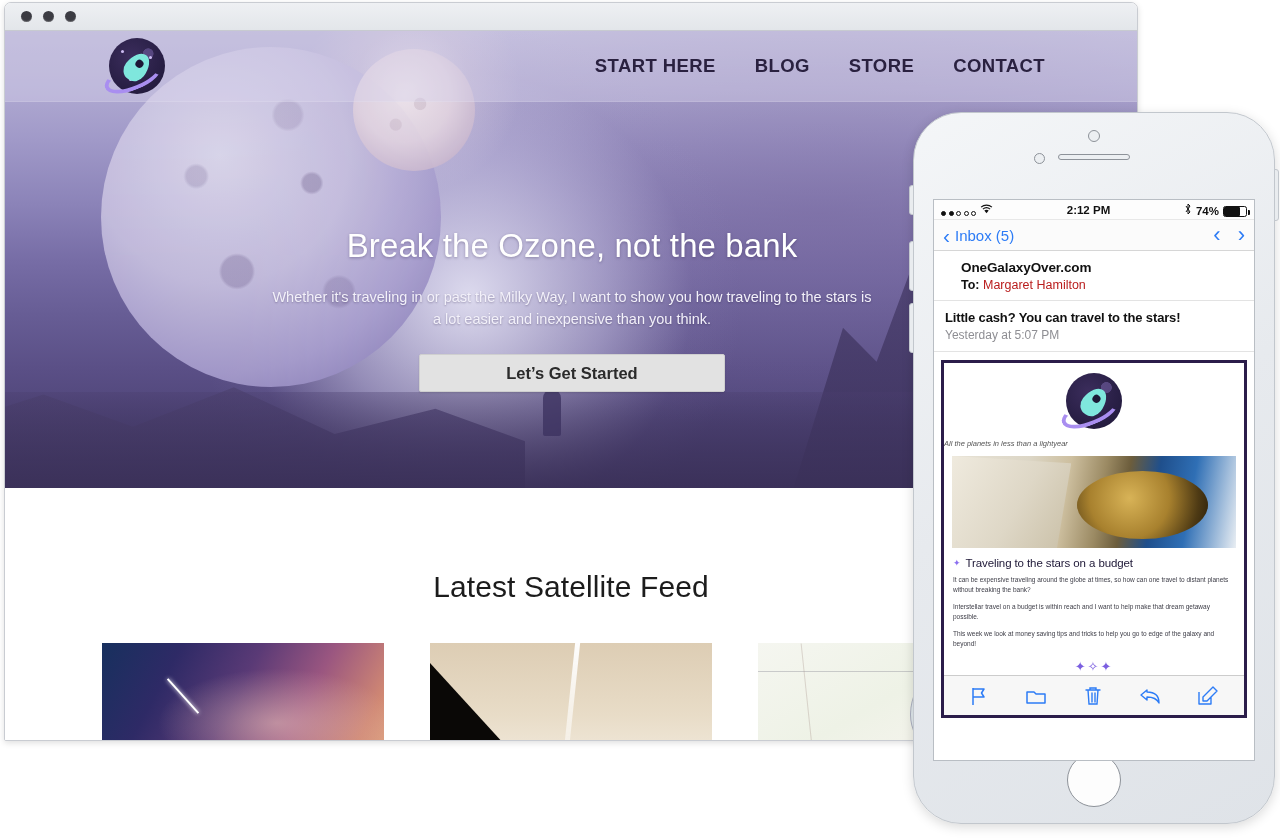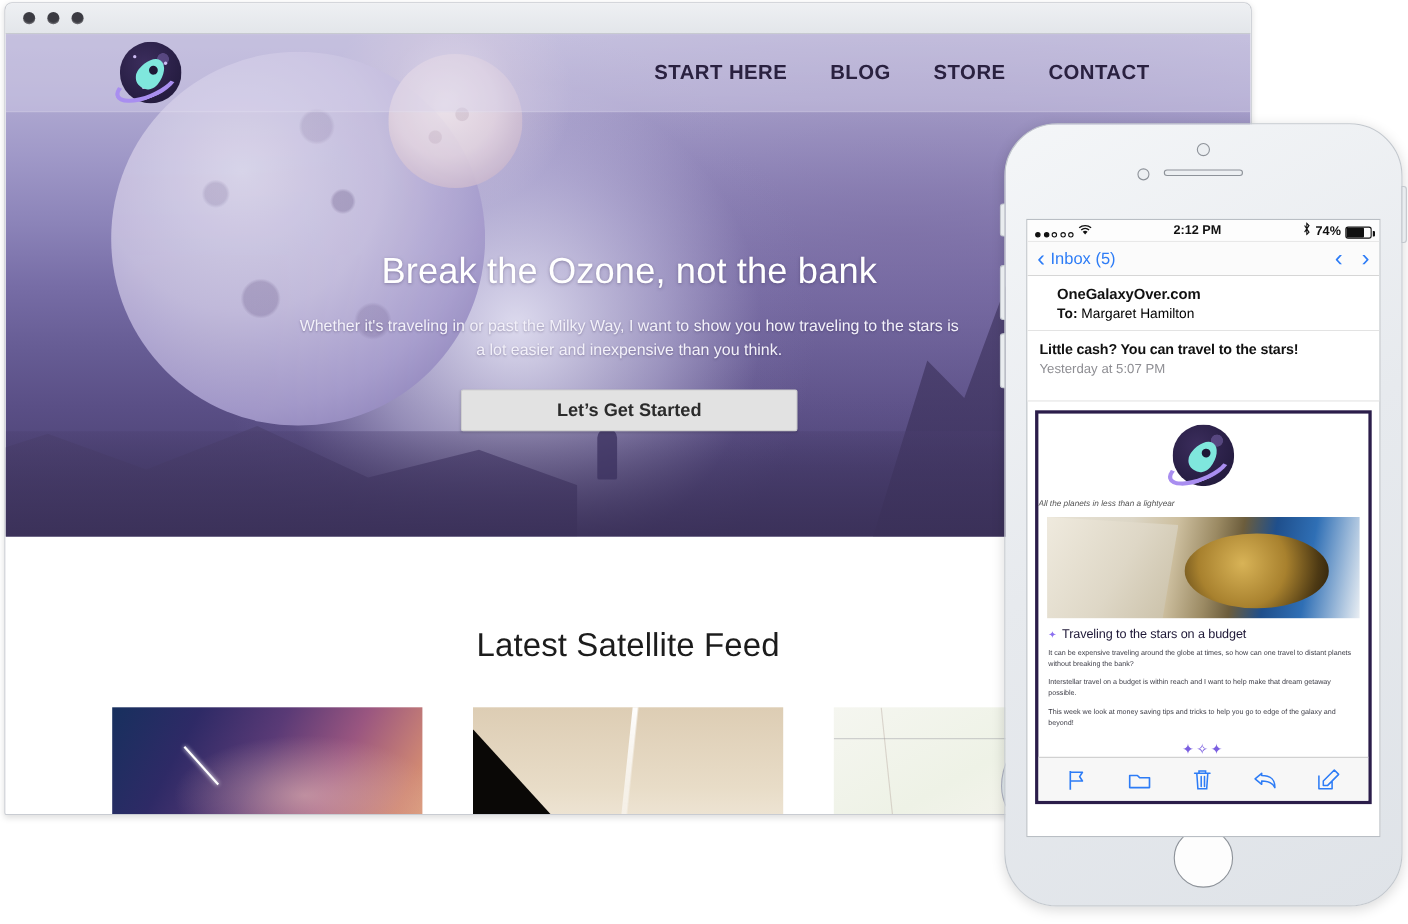--- a/index.html
+++ b/index.html
@@ -269,22 +269,22 @@
   #inbox-back { display: flex; align-items: center; gap: 5px; color: #2d7cf6; font-size: 15px; }
   .chev { font-size: 21px; line-height: 1; font-weight: 300; }
   #mailnav-arrows { margin-left: auto; display: flex; gap: 17px; color: #2d7cf6; }
   #mailnav-arrows .chev { font-size: 22px; }
 
   
   #mail-head { padding: 9px 27px 8px; border-bottom: 1px solid #e3e3e3; background: #fff; }
   #mail-from { font-size: 13.5px; font-weight: 700; color: #111; letter-spacing: -.1px; }
   #mail-to-row { font-size: 12.5px; margin-top: 3px; }
   #mail-to-label { font-weight: 700; color: #111; }
-  #mail-to-name { color: #000000; }
-  #mail-subj-block { padding: 9px 11px 22px; border-bottom: 1px solid #e3e3e3; background: #fff; }
+  #mail-to-name { color: #b91c1c; }
+  #mail-subj-block { padding: 9px 11px 9px; border-bottom: 1px solid #e3e3e3; background: #fff; }
   #mail-subject { font-size: 13px; font-weight: 700; color: #111; letter-spacing: -.15px; }
   #mail-date { font-size: 12px; color: #8e8e93; margin-top: 3px; }
 
   
   #mail-body {
     position: relative; margin: 8px 7px 0; height: 358px;
     border: 3px solid #2b1d4a; background: #fff; overflow: hidden;
   }
   #em-logo-wrap { text-align: center; padding-top: 10px; }
   #em-logo {

